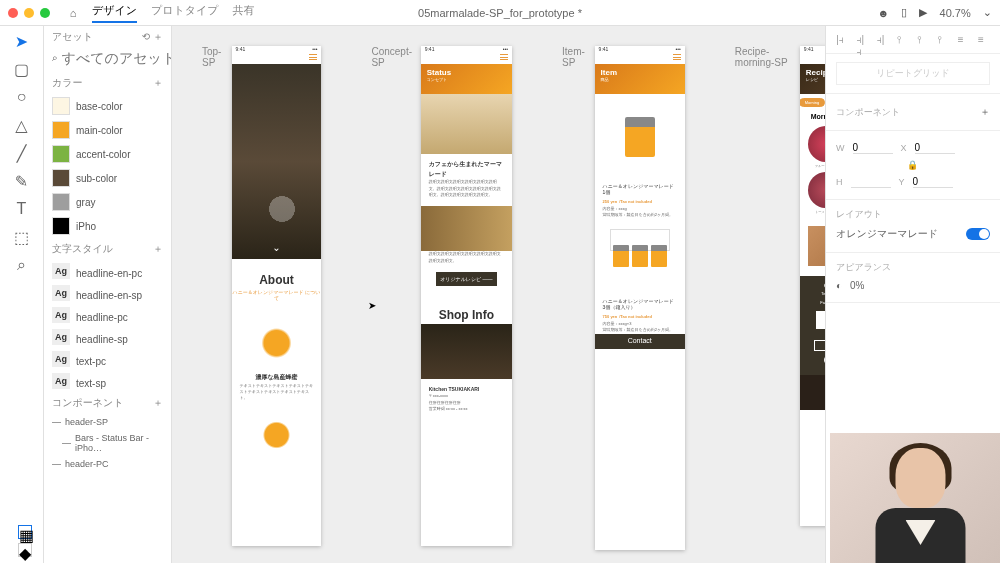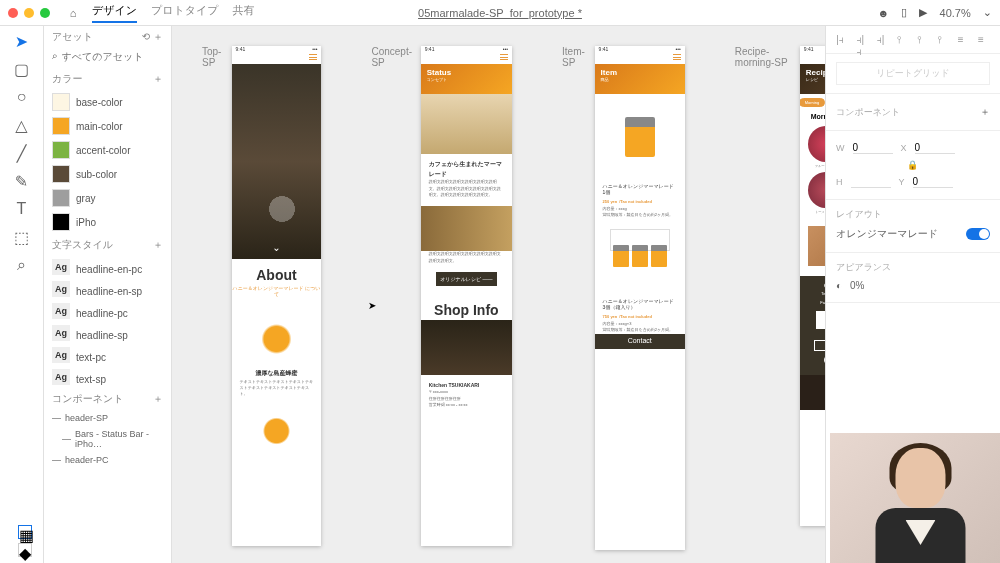--- a/index.html
+++ b/index.html
@@ -6,34 +6,34 @@
 body { width: 1000px; height: 563px; overflow: hidden; background: #f5f5f5; position: relative; }
 
 
 .topbar { height: 26px; background: #fff; border-bottom: 1px solid #e0e0e0; display: flex; align-items: center; padding: 0 8px; font-size: 11px; color: #555; }
 .traffic { display: flex; gap: 6px; margin-right: 14px; }
 .dot { width: 10px; height: 10px; border-radius: 50%; }
 .dot.r { background: #ff5f56; } .dot.y { background: #ffbd2e; } .dot.g { background: #27c93f; }
 .top-tabs { display: flex; gap: 14px; margin-left: 10px; }
 .top-tab { color: #888; cursor: pointer; }
 .top-tab.active { color: #000; border-bottom: 2px solid #1473e6; padding-bottom: 3px; }
-.doc-title { position: absolute; left: 50%; transform: translateX(-50%); color: #666; text-decoration: underline; }
+.doc-title { position: absolute; left: 50%; transform: translateX(-50%); color: #666; }
 .top-right { margin-left: auto; display: flex; gap: 12px; align-items: center; }
 .zoom { font-size: 11px; color: #666; }
 
 
 .tool-rail { position: absolute; left: 0; top: 26px; bottom: 0; width: 44px; background: #fff; border-right: 1px solid #e0e0e0; display: flex; flex-direction: column; align-items: center; padding-top: 6px; gap: 10px; }
 .tool { width: 18px; height: 18px; display: flex; align-items: center; justify-content: center; color: #666; cursor: pointer; }
 .tool.active { color: #1473e6; }
 
 
 .left-panel { position: absolute; left: 44px; top: 26px; bottom: 0; width: 128px; background: #fff; border-right: 1px solid #e0e0e0; overflow-y: auto; font-size: 10px; color: #555; }
 .panel-head { display: flex; justify-content: space-between; align-items: center; padding: 4px 8px; color: #888; font-size: 10px; }
 .search-row { display: flex; align-items: center; gap: 4px; padding: 2px 8px 6px; }
-.search-row input { border: none; font-size: 10px; flex: 1; outline: none; }
+.search-row input { border: none; font-size: 14px; flex: 1; outline: none; }
 .color-item { display: flex; align-items: center; gap: 6px; padding: 3px 8px; cursor: pointer; }
 .swatch { width: 18px; height: 18px; border: 1px solid #ddd; }
 .ts-item { display: flex; align-items: flex-end; gap: 6px; padding: 3px 8px; cursor: pointer; }
 .ag { width: 18px; height: 16px; background: #eee; color: #333; font-size: 9px; display: flex; align-items: center; justify-content: center; font-weight: bold; }
 .comp-item { padding: 3px 8px; display: flex; align-items: center; gap: 4px; cursor: pointer; font-size: 9px; color: #666; }
 
 
 .canvas { position: absolute; left: 172px; right: 175px; top: 26px; bottom: 0; background: #eee; overflow: hidden; }
 .artboards { position: absolute; left: 30px; top: 20px; display: flex; gap: 50px; }
 .ab { display: flex; flex-direction: row; }
@@ -41,21 +41,21 @@
 .ab-frame { width: 100px; background: #fff; box-shadow: 0 1px 4px rgba(0,0,0,.25); position: relative; overflow: hidden; }
 .sbar { height: 8px; background: #fff; font-size: 5px; padding: 0 4px; display: flex; justify-content: space-between; color: #333; }
 .menu { height: 10px; background: #fff; display: flex; justify-content: flex-end; padding: 0 4px; }
 .ham { width: 8px; height: 6px; border-top: 1px solid #e89a3c; border-bottom: 1px solid #e89a3c; position: relative; }
 .ham::before { content: ""; position: absolute; top: 2px; left: 0; right: 0; border-top: 1px solid #e89a3c; }
 
 
 .hero1 { height: 195px; background: linear-gradient(180deg, #3a3428 0%, #5a4a38 50%, #2a2418 100%); position: relative; }
 .hero1::after { content: ""; position: absolute; bottom: 30px; left: 30px; width: 40px; height: 40px; background: radial-gradient(circle, #fff 45%, transparent 46%); opacity: .3; }
 .chev { position: absolute; bottom: 6px; left: 50%; transform: translateX(-50%); color: #fff; font-size: 10px; }
-.sec-t { text-align: center; font-size: 14px; padding: 8px 0 2px; color: #333; font-weight: bold; }
+.sec-t { text-align: center; font-size: 12px; padding: 14px 0 2px; color: #333; font-weight: bold; }
 .sec-s { text-align: center; font-size: 5px; color: #e89a3c; }
 .honey-img { height: 60px; background: radial-gradient(circle at 50% 60%, #f5a623 25%, #fff 30%); margin: 6px 10px; }
 .small-txt { font-size: 4px; color: #666; padding: 0 8px; line-height: 1.6; }
 .orange-img { height: 50px; background: radial-gradient(circle at 50% 50%, #f5a623 30%, #fff 35%); margin: 8px 15px; }
 
 
 .hero-o { height: 30px; background: linear-gradient(135deg, #d97a1a, #f5a623); color: #fff; padding: 4px 6px; }
 .hero-o h3 { font-size: 8px; font-weight: bold; }
 .hero-o p { font-size: 4px; }
 .food-img { height: 60px; background: linear-gradient(180deg, #e8d5b0, #c4a870); margin: 0; }

